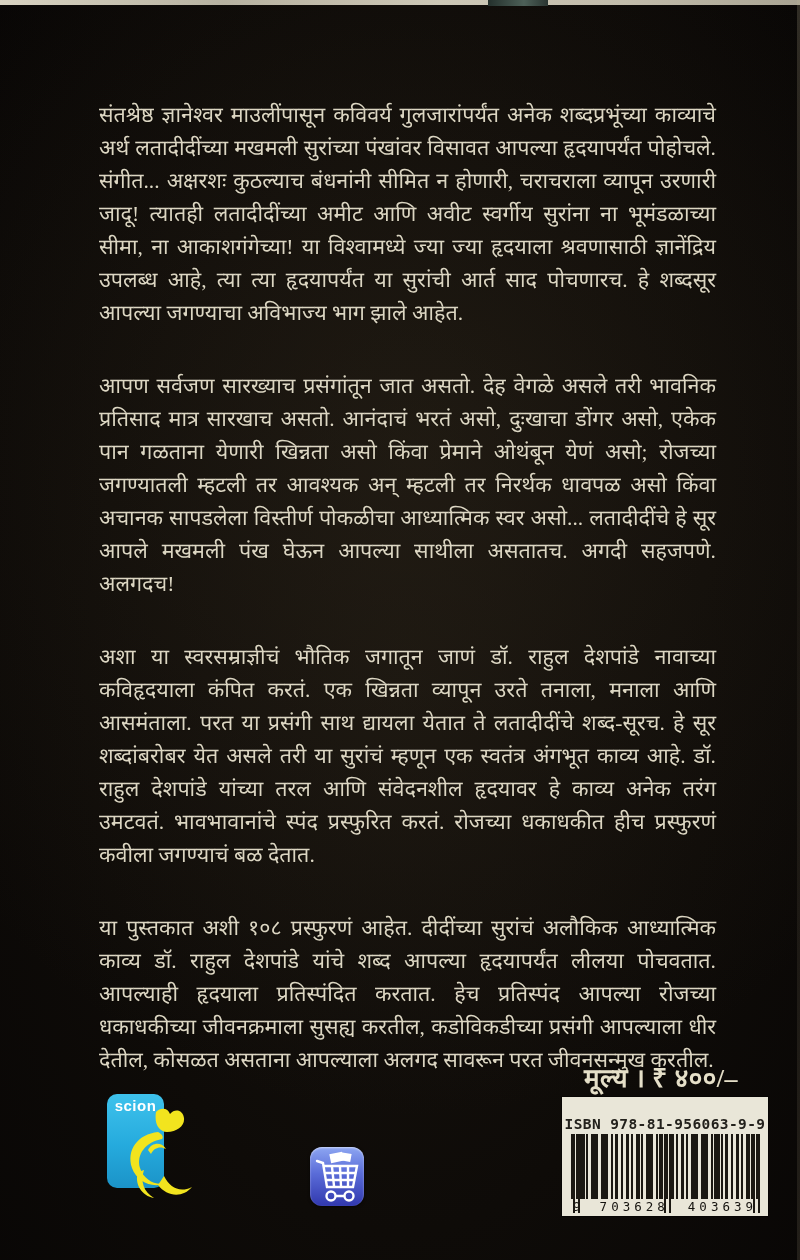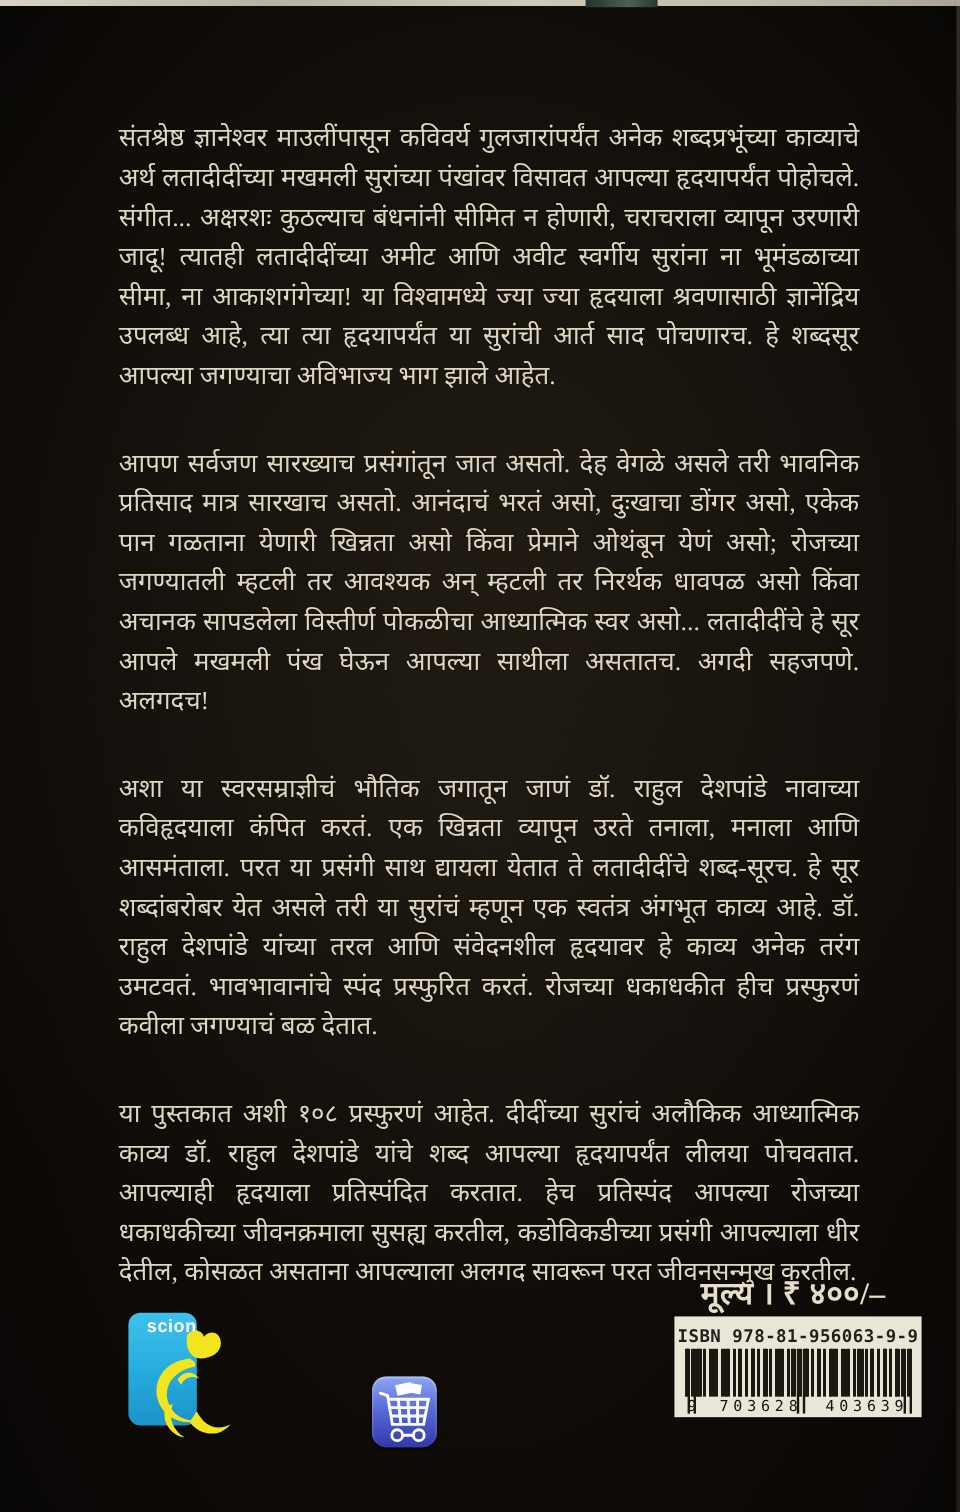--- a/index.html
+++ b/index.html
@@ -21,43 +21,43 @@
   .body-text{position:absolute;left:99px;top:99px;width:617px;
     color:#dcd6c2;font-size:21.5px;line-height:33px;text-align:justify;
     text-shadow:0 0 1px rgba(0,0,0,.6);}
   .body-text p{margin:0 0 40px 0;}
 
   
   .price{position:absolute;top:1059px;left:584px;width:150px;
     color:#e5dfc8;font-size:26px;font-weight:bold;letter-spacing:.5px;white-space:nowrap;}
 
   
-  .isbn-box{position:absolute;left:562px;top:1097px;width:206px;height:84px;
+  .isbn-box{position:absolute;left:562px;top:1097px;width:206px;height:119px;
     background:#e9e6d8;box-shadow:0 0 0 1px rgba(0,0,0,.4);
-    display:flex;flex-direction:column;align-items:center;box-sizing:border-box;padding:9px 7px 2px 7px;}
+    display:flex;flex-direction:column;align-items:center;box-sizing:border-box;padding:19px 7px 2px 7px;}
   .isbn-label{font-family:"DejaVu Sans Mono", monospace;font-size:14.5px;font-weight:bold;
     color:#23211c;letter-spacing:.4px;white-space:nowrap;}
   .barcode-wrap{position:relative;width:192px;flex:1;margin-top:2px;width:100%;}
   .barcode-bars{position:absolute;left:2px;right:2px;top:0;bottom:15px;
     background:
       repeating-linear-gradient(90deg,#1b1812 0 2px,transparent 2px 5px),
       repeating-linear-gradient(90deg,#1b1812 0 3px,transparent 3px 11px),
       repeating-linear-gradient(90deg,transparent 0 9px,#1b1812 9px 11px,transparent 11px 23px);}
   .digits-row{position:absolute;left:2px;right:2px;bottom:0;height:15px;background:#e9e6d8;
     display:flex;justify-content:space-between;align-items:flex-end;
     font-family:"DejaVu Sans Mono", monospace;font-size:12.5px;color:#15130f;padding:0 2px;}
   .digits-row span{letter-spacing:4px;}
   .digits-row span:first-child{letter-spacing:0;}
   .guard{position:absolute;bottom:1px;top:0;width:2px;background:#1b1812;}
   .g1{left:4px;} .g2{left:9px;} .g3{left:95px;} .g4{left:100px;} .g5{left:184px;} .g6{left:189px;}
 
   
   .logo-box{position:absolute;left:107px;top:1094px;width:57px;height:94px;border-radius:10px;
     background:linear-gradient(180deg,#3ec2ec 0%,#25aadd 55%,#1b93c8 100%);}
-  .scion-text{position:absolute;left:0;right:0;top:3px;text-align:right;
+  .scion-text{position:absolute;left:0;right:0;top:3px;text-align:center;
     color:#ffffff;font-family:"Liberation Sans", sans-serif;font-weight:bold;font-size:15px;letter-spacing:.5px;}
   .swirl{position:absolute;left:118px;top:1108px;}
   .sayan-big{position:absolute;left:169px;top:1130px;color:#ffffff;font-size:49px;font-weight:bold;
     line-height:1;letter-spacing:1px;text-shadow:0 1px 0 rgba(0,0,0,.5);}
   .publisher-line{position:absolute;left:106px;top:1184px;width:200px;color:#f3efe2;
     font-size:19px;font-weight:bold;white-space:nowrap;}
 
   
   .cart-icon{position:absolute;left:310px;top:1147px;width:54px;height:59px;border-radius:12px;
     background:linear-gradient(180deg,#8da6f2 0%,#5a6cd8 45%,#3138ae 100%);

